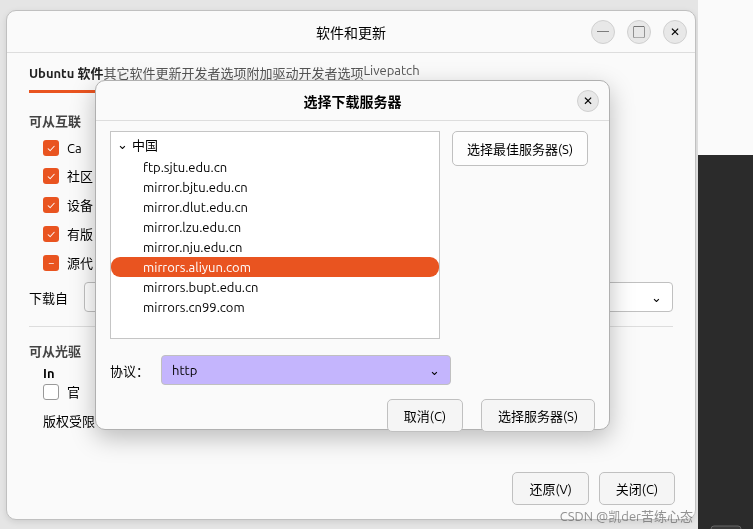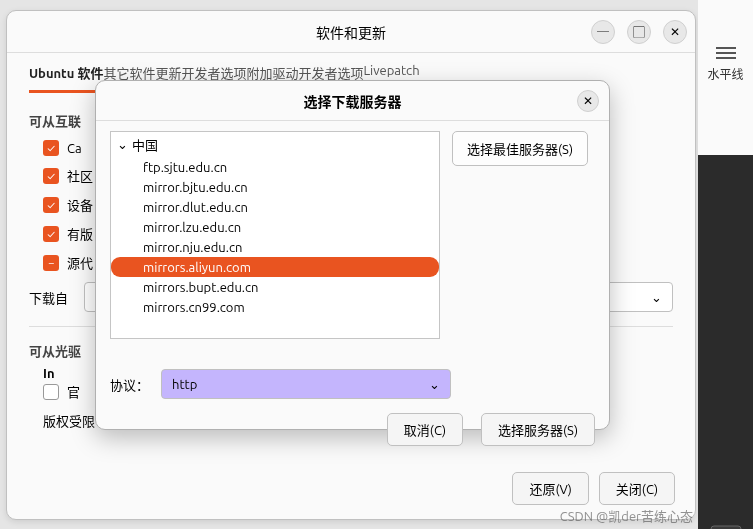--- a/index.html
+++ b/index.html
@@ -43,39 +43,31 @@
     .modal { position: absolute; left: 95px; top: 80px; width: 515px; height: 350px; background: #fafafa; border: 1px solid #b0b0b0; border-radius: 10px; box-shadow: 0 8px 24px rgba(0,0,0,0.25); z-index: 10; }
     .modal-titlebar { height: 40px; display: flex; align-items: center; justify-content: center; position: relative; border-bottom: 1px solid #ddd; }
     .modal-title { font-weight: bold; font-size: 14px; }
     .modal-close { position: absolute; right: 10px; width: 22px; height: 22px; border-radius: 50%; background: #e8e8e8; border: 1px solid #d0d0d0; display: flex; align-items: center; justify-content: center; font-size: 12px; cursor: pointer; }
     .modal-body { display: flex; gap: 12px; padding: 10px 14px; }
     .server-listbox { width: 330px; height: 208px; border: 1px solid #c5c5c5; background: #fff; overflow: hidden; font-size: 13px; }
     .tree-parent { padding: 3px 6px; display: flex; align-items: center; gap: 4px; }
     .tree-item { padding: 3px 0 3px 32px; cursor: pointer; }
     .tree-item.selected { background: #e95420; color: #fff; border-radius: 9px; }
     .btn-best { padding: 7px 14px; border: 1px solid #c0c0c0; background: #fdfdfd; border-radius: 5px; font-size: 13px; cursor: pointer; height: fit-content; }
-    .protocol-row { display: flex; align-items: center; gap: 12px; padding: 0 14px; margin-top: 20px; }
+    .protocol-row { display: flex; align-items: center; gap: 12px; padding: 0 14px; margin-top: 6px; }
     .protocol-label { font-size: 13px; }
     .protocol-select { width: 290px; height: 30px; border: 1px solid #c0c0c0; border-radius: 4px; background: #c4b5fd; padding: 0 10px; display: flex; align-items: center; justify-content: space-between; font-size: 13px; cursor: pointer; }
     .modal-footer { display: flex; justify-content: flex-end; gap: 18px; padding: 14px; }
     
     .watermark { position: absolute; bottom: 4px; right: 60px; font-size: 13px; color: rgba(90,90,90,0.65); z-index: 20; }
   </style>
 </head>
 <body>
 
 <div class="right-panel">
-  <div class="right-item-top">
-    <svg width="20" height="16">
-        <rect x="0" y="2" width="20" height="2" fill="#555"></rect>
-        <rect x="0" y="7" width="20" height="2" fill="#555"></rect>
-        <rect x="0" y="12" width="20" height="2" fill="#555"></rect>
-      </svg>
-    <span>水平线</span>
-  </div>
   <div class="dark-area">
     <div class="dark-icon monitor-icon">
       <svg width="34" height="30">
           <rect x="2" y="3" width="30" height="24" rx="3" fill="#3a3a3a" stroke="#666"></rect>
           <polyline points="5,18 11,12 15,20 22,8 29,15" stroke="#aaa" fill="none" stroke-width="1.5"></polyline>
         </svg>
       
     </div>
 
   </div>

